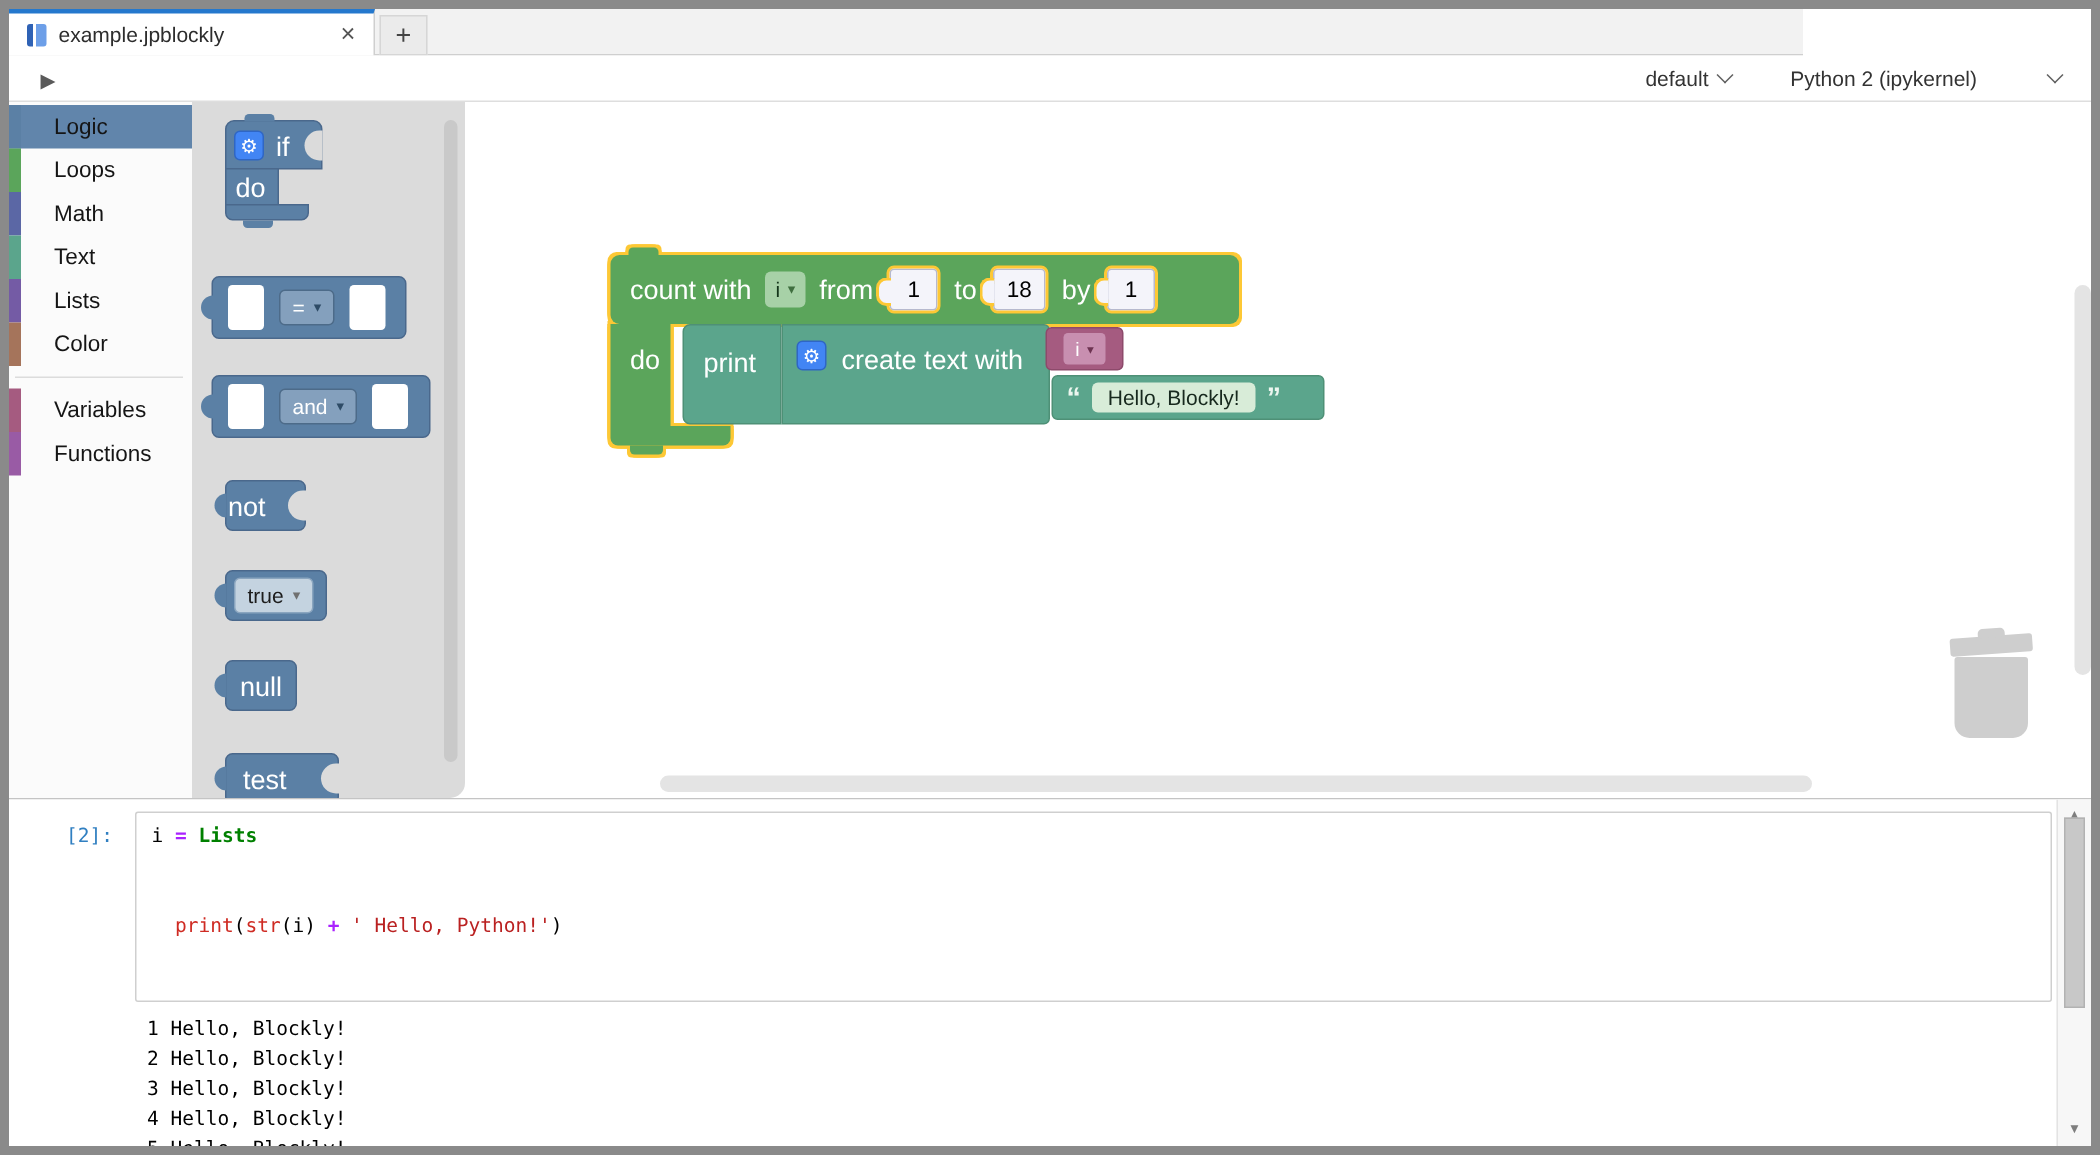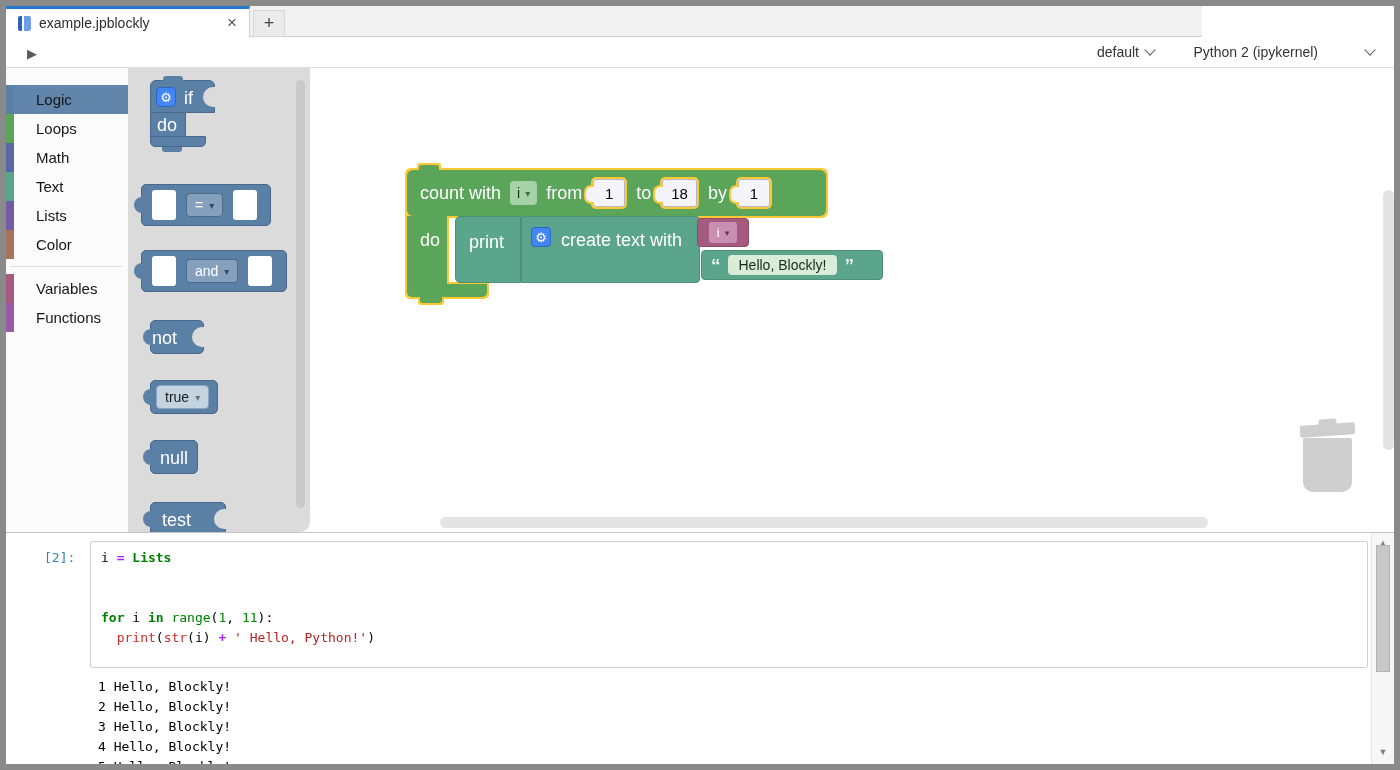--- a/index.html
+++ b/index.html
@@ -20,21 +20,21 @@
   .tb-right{position:absolute;top:0;height:30px;display:flex;align-items:center;gap:7px;font-size:14px;color:#333;white-space:nowrap}
   #mode-select{right:240px}
   #kernel-select{right:76px}
   #kernel-caret{right:20px}
   .chev{width:8px;height:8px;border-right:1.6px solid #5f5f5f;border-bottom:1.6px solid #5f5f5f;transform:rotate(45deg);margin-top:-4px}
 
   
   #blockly{position:absolute;left:0;top:62px;width:1388px;height:465px;border-bottom:1px solid #c4c4c4;background:#fff}
   #toolbox{position:absolute;left:0;top:0;width:122px;height:464px;background:#fbfbfb}
   .cat-row{display:flex;align-items:center;height:29px;font-size:15px;color:#151515}
-  .cat-row:first-child{margin-top:17px}
+  .cat-row:first-child{margin-top:2px}
   .cat-strip{width:8px;height:29px;margin-right:22px;flex:0 0 auto}
   .cat-sep{border-top:1px solid #dcdcdc;margin:7px 6px 7px 4px}
 
   #flyout{position:absolute;left:122px;top:0;width:182px;height:464px;background:#dbdbdb;border-radius:0 0 10px 0;overflow:hidden}
   .blk{position:absolute;background:#5b80a5;border:1px solid #4a688c;border-radius:5px;color:#fff;font-size:15px}
   .vtab::before{content:'';position:absolute;left:-8px;top:50%;margin-top:-8px;width:8px;height:16px;background:#5b80a5;border-radius:8px 0 0 8px}
   .cut-r::after{content:'';position:absolute;right:-1px;top:50%;margin-top:-10px;width:12px;height:20px;background:#dbdbdb;border-radius:10px 0 0 10px}
   .blk-flex{display:flex;align-items:center;gap:10px;padding:0 10px;height:100%}
   .sockw{width:24px;height:30px;background:#fff;border-radius:3px;flex:0 0 auto}
   .dd-dark{display:flex;align-items:center;justify-content:center;gap:6px;background:#84a0bd;border:1px solid #4d6b89;border-radius:4px;height:24px;padding:0 8px;color:#fff;font-size:14px}
@@ -276,21 +276,20 @@
       <div id="ws-vscroll"></div>
     </div>
   </div>
 
   <div id="notebook">
     <div id="prompt">[2]:</div>
     <div id="cell-input">
         <div class="code-line"><span>i </span><span class="tok-op">=</span><span> </span><span class="tok-kw">Lists</span></div>
         <div class="code-line">&nbsp;</div>
         <div class="code-line">&nbsp;</div>
-        <div class="code-line"><span class="tok-kw">for</span><span> i </span><span class="tok-kw">in</span><span> </span><span class="tok-builtin">range</span><span>(</span><span class="tok-num">1</span><span>, </span><span class="tok-num">11</span><span>):</span></div>
         <div class="code-line"><span>  </span><span class="tok-fn">print</span><span>(</span><span class="tok-fn">str</span><span>(i) </span><span class="tok-op">+</span><span> </span><span class="tok-str">' Hello, Python!'</span><span>)</span></div>
       </div>
     <div id="outputs">
       <div class="out-line">1 Hello, Blockly!</div>
       <div class="out-line">2 Hello, Blockly!</div>
       <div class="out-line">3 Hello, Blockly!</div>
       <div class="out-line">4 Hello, Blockly!</div>
       <div class="out-line">5 Hello, Blockly!</div>
     </div>
     <div id="nb-scroll">

